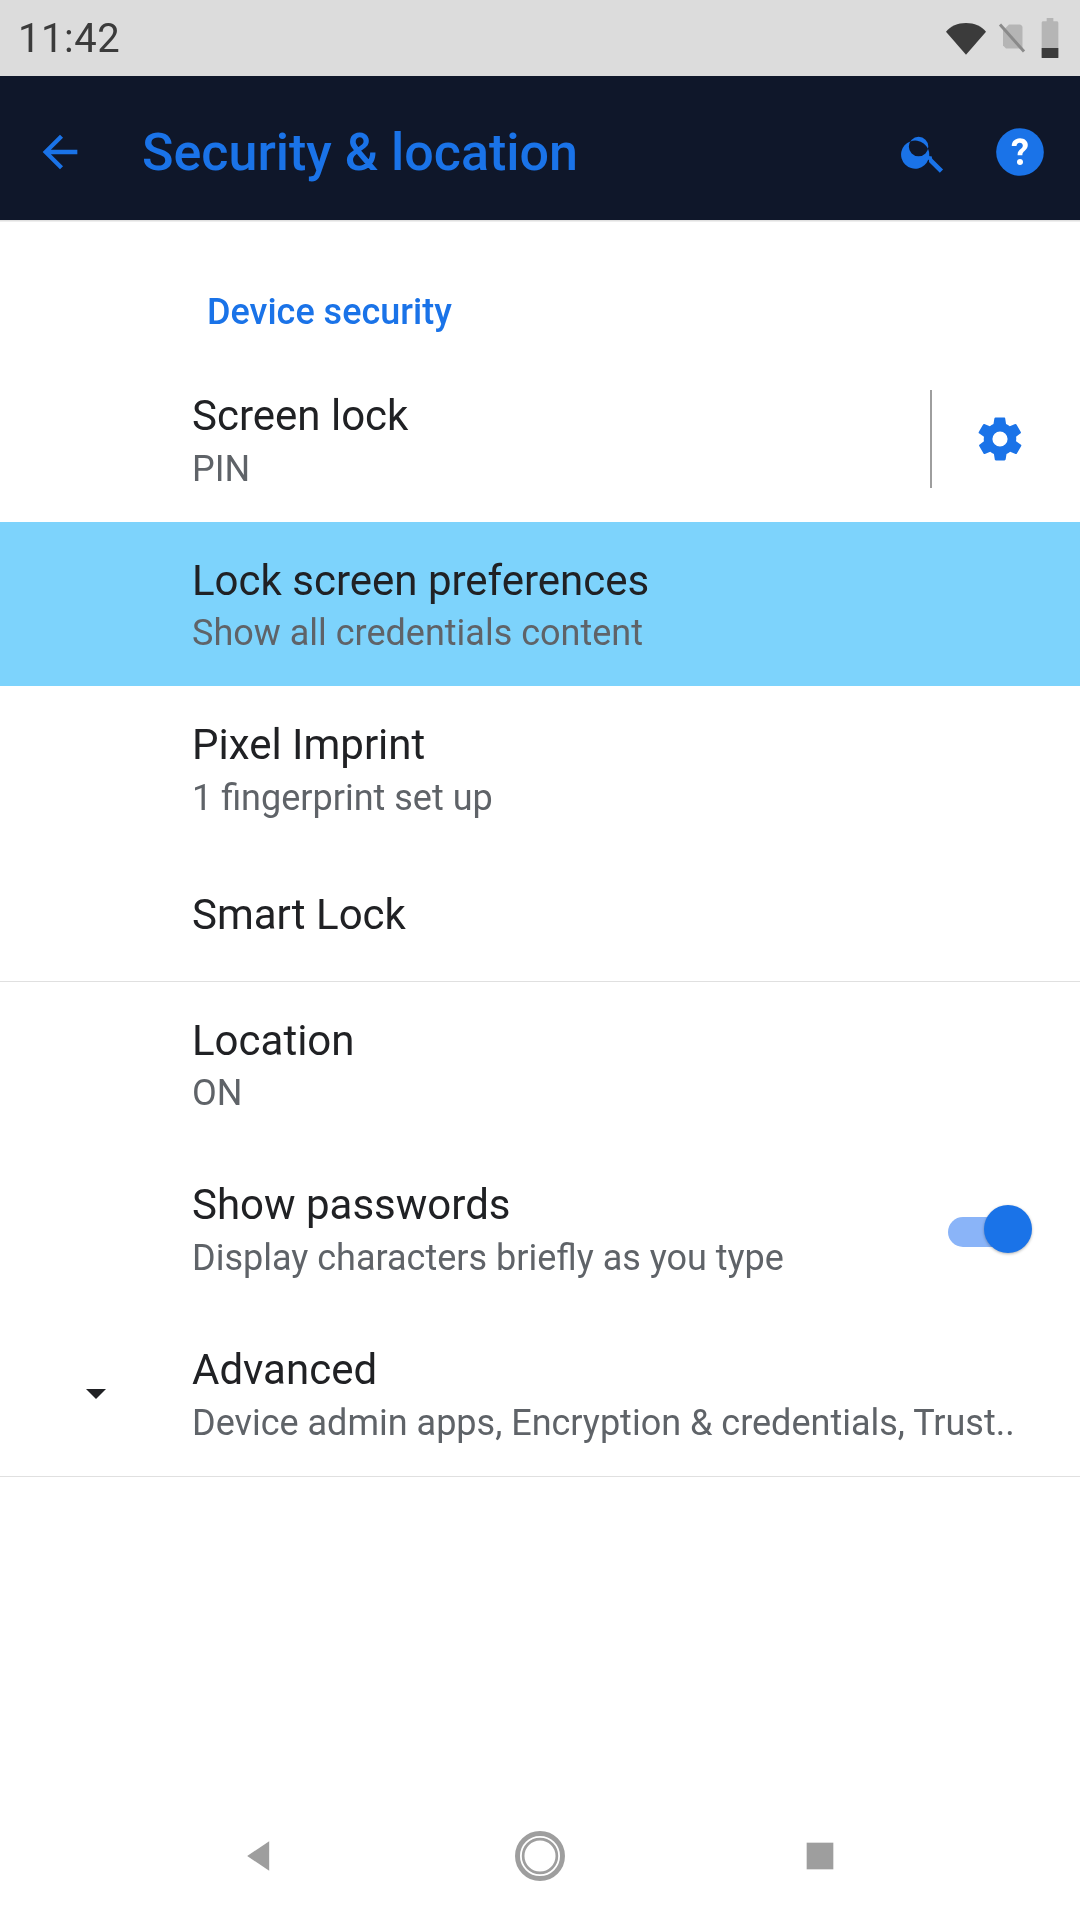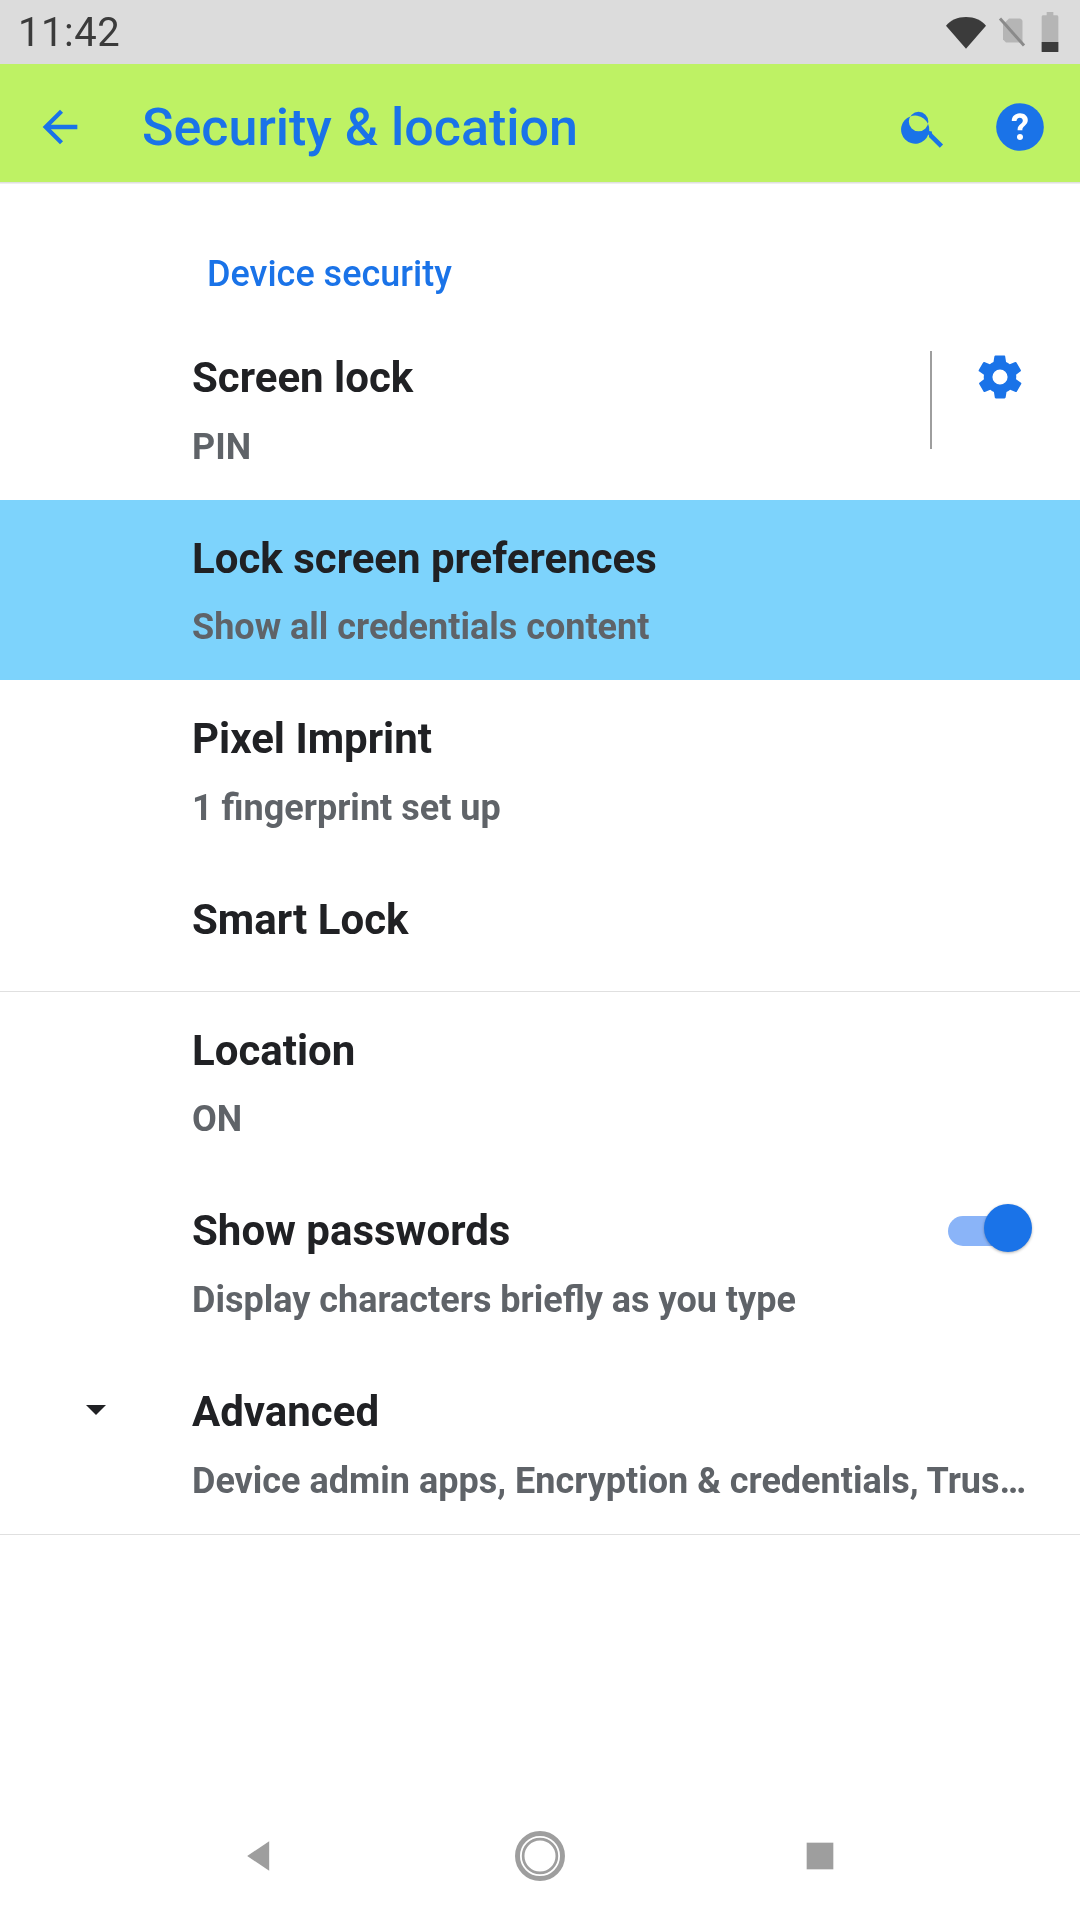--- a/index.html
+++ b/index.html
@@ -1,33 +1,33 @@
 <!DOCTYPE html>
 <html><head>
 <meta charset="utf-8">
 <style>
   * { box-sizing: border-box; margin: 0; padding: 0; }
   html, body { width: 1080px; height: 1920px; overflow: hidden; font-family: Roboto, "Helvetica Neue", Arial, sans-serif; background: #ffffff; }
   
   .statusbar {
-    height: 64px;
+    height: 76px;
     background: #dcdcdc;
     display: flex;
     align-items: center;
     justify-content: space-between;
     padding: 0 18px;
     color: #3b3b3b;
   }
   .statusbar .time { font-size: 40px; font-weight: 400; letter-spacing: 0.5px;}
   .statusbar .right { display: flex; align-items: center; gap: 8px; }
   .statusbar svg { display: block; }
   
   .appbar {
-    height: 119px;
-    background: #bef264;
+    height: 145px;
+    background: #0f172a;
     border-bottom: 1px solid #e0e0e0;
     display: flex;
     align-items: center;
     padding: 8px 28px 0 28px;
   }
   .appbar .back { width: 64px; height: 64px; display:flex; align-items:center; justify-content:center; }
   .appbar .title { font-size: 52px; font-weight: 500; color: #1a73e8; margin-left: 50px; flex: 1; }
   .appbar .action { width: 64px; height: 64px; display:flex; align-items:center; justify-content:center; margin-left: 32px; }
   
   .content { background: #ffffff; }
@@ -37,29 +37,28 @@
   .section-header {
     padding: 48px 0 24px 192px;
     font-size: 36px;
     font-weight: 500;
     color: #1a73e8;
     margin-left: 15px;
   }
   
   .list-item {
     display: flex;
-    align-items: flex-start;
+    align-items: center;
     min-height: 164px;
     padding: 32px 48px 32px 192px;
     position: relative;
-    font-weight: bold;
   }
   .list-item .text { flex: 1; min-width: 0; }
   .list-item .title { font-size: 42px; color: #202124; line-height: 1.3; }
-  .list-item .subtitle { font-size: 36px; color: #5f6368; margin-top: 20px; white-space: nowrap; overflow: hidden; text-overflow: ellipsis;}
+  .list-item .subtitle { font-size: 36px; color: #5f6368; margin-top: 4px; white-space: nowrap; overflow: hidden; text-overflow: ellipsis;}
   .list-item.selected { background: #7dd3fc; }
   
   .vdivider {
     width: 2px;
     height: 98px;
     background: #9e9e9e;
     margin: 0 36px 0 16px;
   }
   .gear-wrap { width: 64px; display:flex; align-items:center; justify-content:center; }
   

